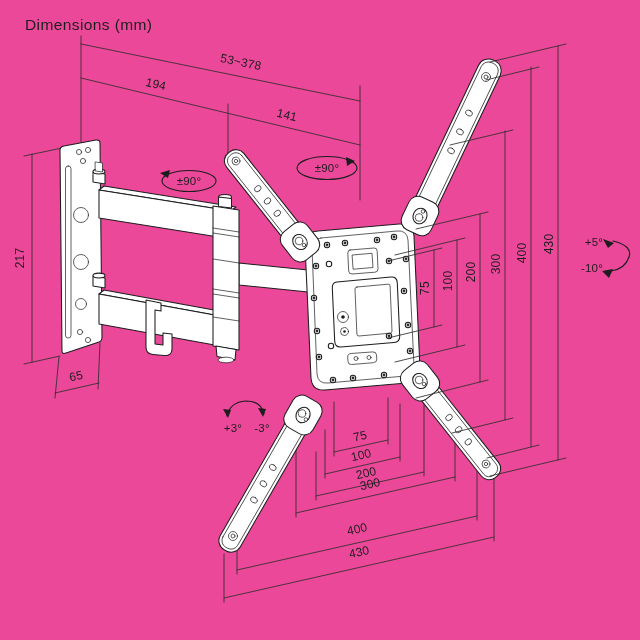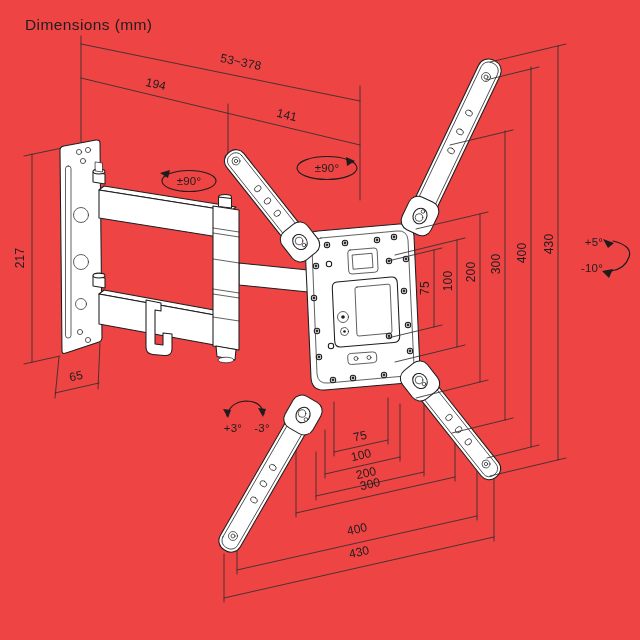--- a/index.html
+++ b/index.html
@@ -1,16 +1,16 @@
 <!DOCTYPE html>
 <html><head>
 <meta charset="utf-8">
 <style>
   html,body{margin:0;padding:0;background:#ffffff;width:640px;height:640px;overflow:hidden;}
-  .stage{position:relative;width:640px;height:640px;background:#ef4444;}
+  .stage{position:relative;width:640px;height:640px;background:#ec4899;}
   svg{display:block;}
   .dim path,.dim line{stroke:#2e2e2e;stroke-width:.85;fill:none;stroke-linecap:round;}
   .obj path,.obj rect,.obj ellipse,.obj circle,.obj line{stroke:#1d1d1f;stroke-width:1.05;fill:#ffffff;stroke-linejoin:round;stroke-linecap:round;}
   .obj .thin{stroke-width:.7;}
   .obj .dot{fill:#1d1d1f;stroke:none;}
   .rot path.arc{stroke:#1d1d1f;stroke-width:1.2;fill:none;stroke-linecap:round;}
   .rot path.ah{fill:#1d1d1f;stroke:none;}
   .rot ellipse{stroke:#1d1d1f;stroke-width:1.1;fill:none;}
   text{fill:#1d1d1f;font-family:"Liberation Sans","DejaVu Sans",sans-serif;letter-spacing:.2px;}
   text.num{font-size:12px;}

